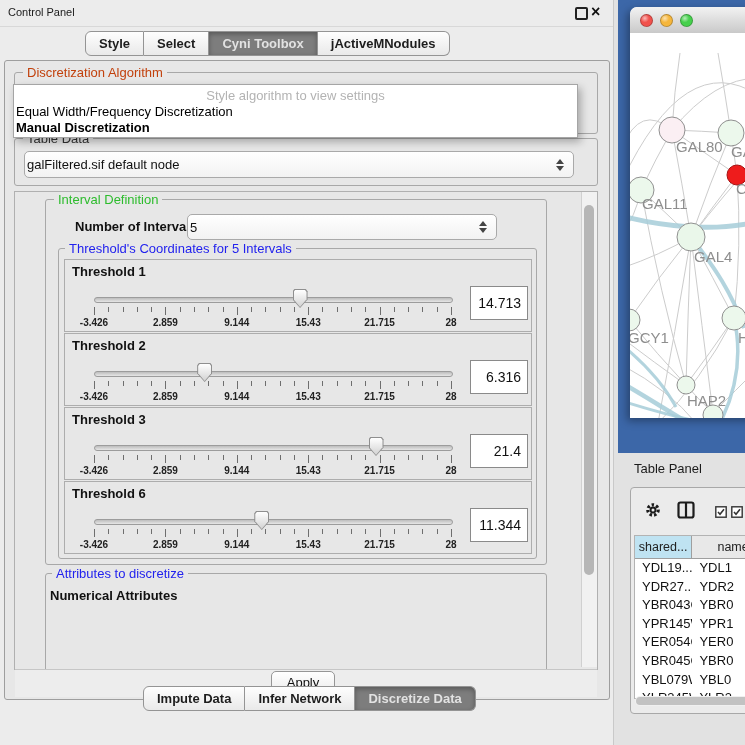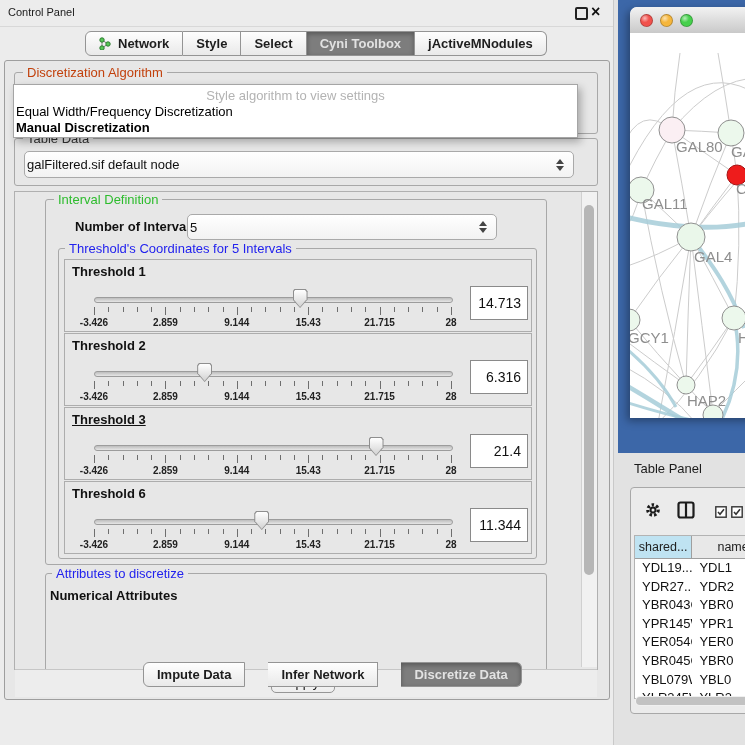--- a/index.html
+++ b/index.html
@@ -96,31 +96,20 @@
 <body>
 
 <div class="cp">
   <div class="cp-titlebar">
     <span class="cp-title">Control Panel</span>
     <span class="float-btn"></span>
     <span class="close-btn">×</span>
   </div>
 
   <div class="segbar" id="top-tabs" style="left:85px;top:31px;">
-      <div class="seg">
-        <svg width="13" height="13" viewBox="0 0 13 13">
-          <line x1="3" y1="3" x2="9" y2="7" stroke="#7a7a7a"></line>
-          <line x1="3" y1="11" x2="9" y2="7" stroke="#7a7a7a"></line>
-          <line x1="3" y1="3" x2="3" y2="11" stroke="#7a7a7a"></line>
-          <circle cx="3" cy="3" r="2.2" fill="#57c757" stroke="#2e7d32"></circle>
-          <circle cx="3" cy="11" r="2.2" fill="#57c757" stroke="#2e7d32"></circle>
-          <circle cx="9" cy="7" r="2.2" fill="#57c757" stroke="#2e7d32"></circle>
-        </svg>
-        <span>Network</span>
-      </div>
       <div class="seg">
         <span>Style</span>
       </div>
       <div class="seg">
         <span>Select</span>
       </div>
       <div class="seg selected">
         <span>Cyni Toolbox</span>
       </div>
       <div class="seg">
@@ -247,21 +236,21 @@
               <span class="tick-lab" style="left: 8px;">-3.426</span>
               <span class="tick-lab" style="left: 79.4px;">2.859</span>
               <span class="tick-lab" style="left: 150.8px;">9.144</span>
               <span class="tick-lab" style="left: 222.2px;">15.43</span>
               <span class="tick-lab" style="left: 293.6px;">21.715</span>
               <span class="tick-lab" style="left: 365px;">28</span>
             </div>
             <div class="value-box"><input value="6.316" style=""></div>
           </div>
           <div class="thr-panel" style="top: 158px;">
-            <div class="bold-label" style="left: 7px; top: 4px; text-decoration: underline;">Threshold 3</div>
+            <div class="bold-label" style="left: 7px; top: 4px;">Threshold 3</div>
             <div class="slider-zone">
               <div class="track"></div>
               <div class="handle" style="left: 282.524px;"></div>
               <div class="tick" style="left: 8px; top: 25px; height: 8px;"></div>
               <div class="tick" style="left: 22.28px; top: 25px; height: 5px;"></div>
               <div class="tick" style="left: 36.56px; top: 25px; height: 5px;"></div>
               <div class="tick" style="left: 50.84px; top: 25px; height: 5px;"></div>
               <div class="tick" style="left: 65.12px; top: 25px; height: 5px;"></div>
               <div class="tick" style="left: 79.4px; top: 25px; height: 8px;"></div>
               <div class="tick" style="left: 93.68px; top: 25px; height: 5px;"></div>
@@ -342,21 +331,21 @@
     </div>
 
     <div class="vscroll">
       <div class="vthumb" style="top:13px;height:370px;"></div>
     </div>
   </div>
 
   <div class="apply-strip"></div>
   <button class="apply-btn">Apply</button>
 
-  <div class="segbar" id="bottom-tabs" style="left:143px;top:662px;gap:23px;">
+  <div class="segbar" id="bottom-tabs" style="left:143px;top:686px;">
       <div class="seg">
         <span>Impute Data</span>
       </div>
       <div class="seg">
         <span>Infer Network</span>
       </div>
       <div class="seg selected">
         <span>Discretize Data</span>
       </div>
     </div>

